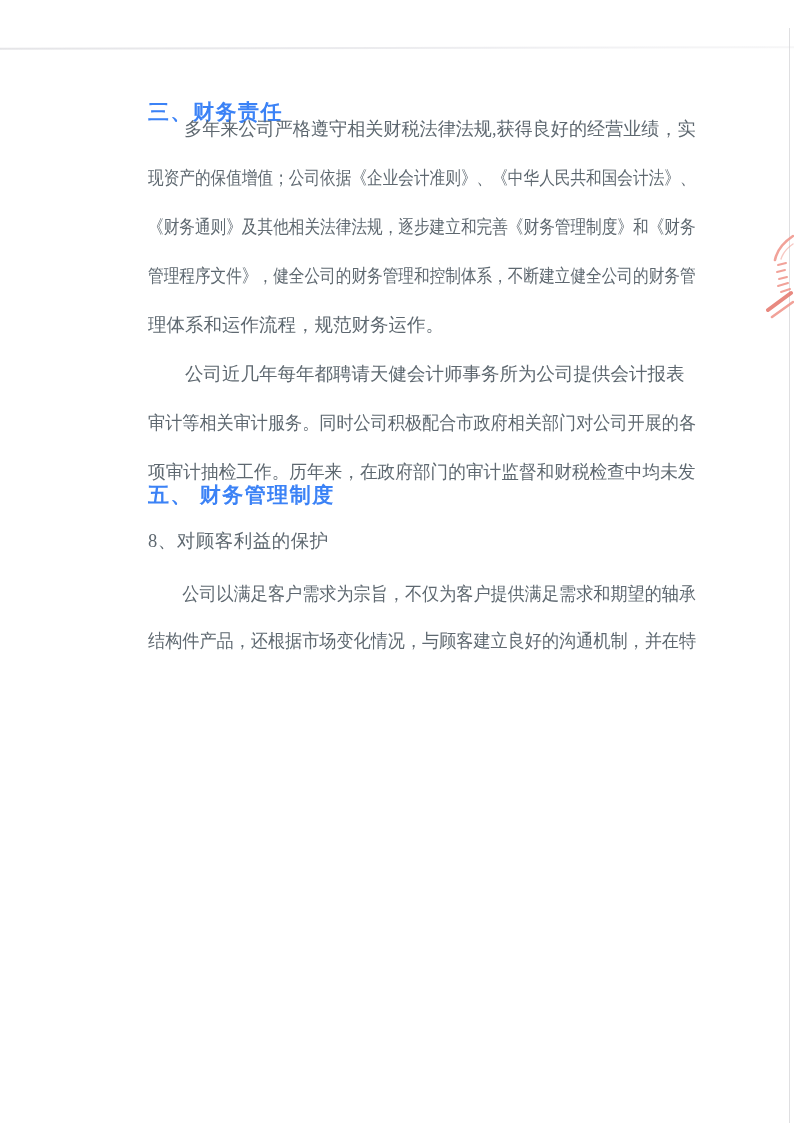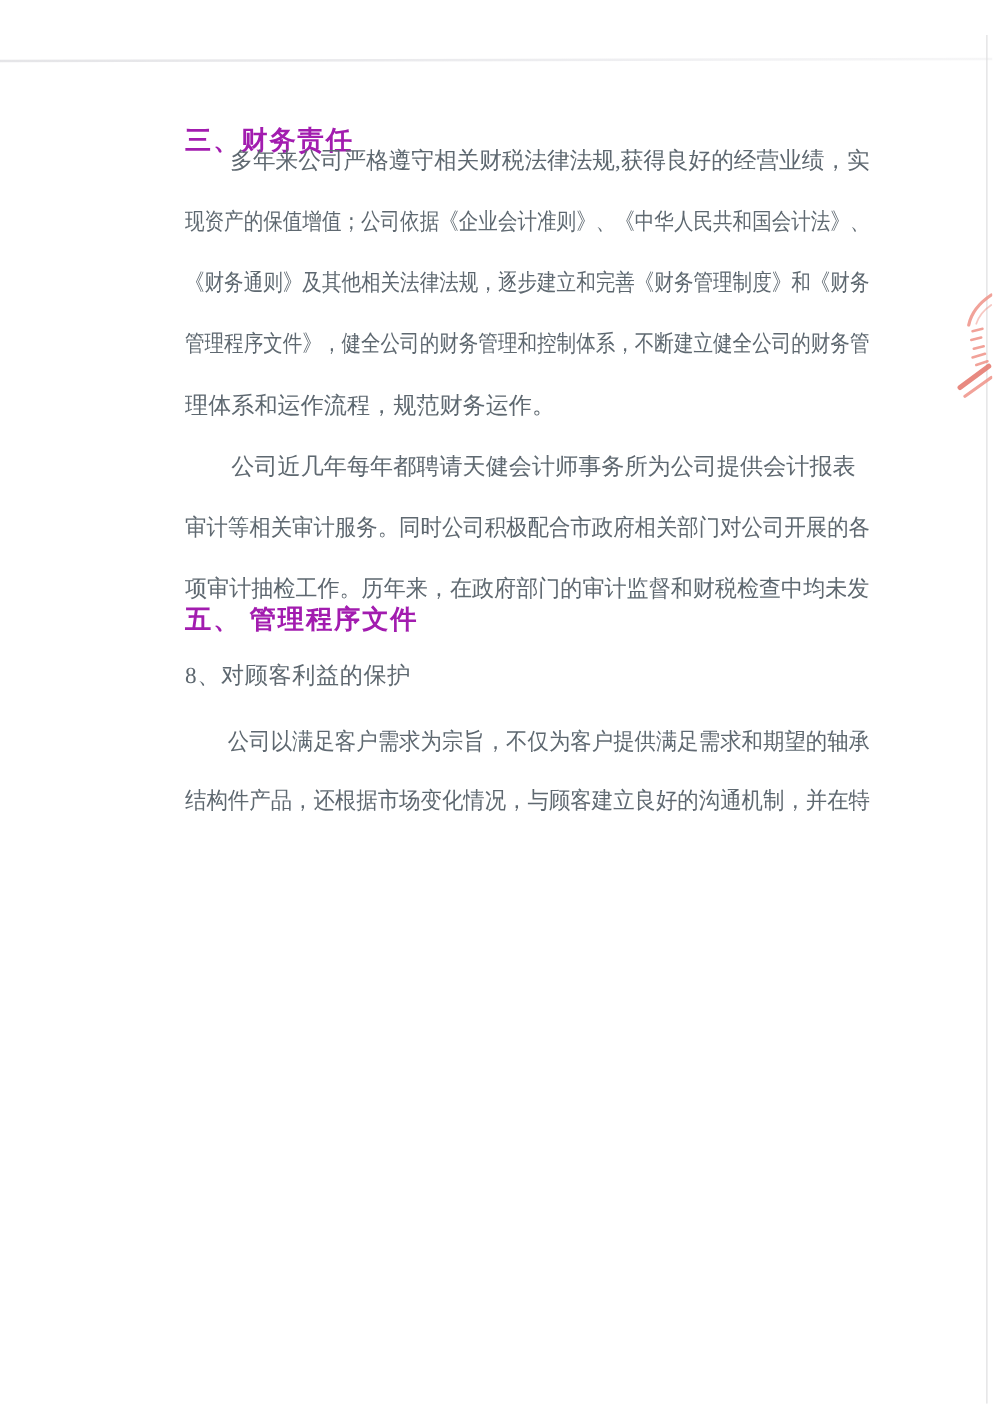--- a/index.html
+++ b/index.html
@@ -62,21 +62,21 @@
   }
   .para.indent .line:first-child { text-indent: 2em; }
 
   .p3 { margin-top: -27px; }
   .p4 { margin-top: 0; }
   .p5 { margin-top: 10px; }
 
   .heading {
     font-size: 21px;
     font-weight: bold;
-    color: #a21caf;
+    color: #3b82f6;
     line-height: 40px;
     height: 40px;
     letter-spacing: 1.5px;
     white-space: nowrap;
   }
   .h-finance { margin-top: -3px; }
   .h-audit { margin-top: -33px; }
   .h-stake { margin-top: -22px; }
 
   .subheading {
@@ -121,21 +121,21 @@
         <div class="line">理体系和运作流程，规范财务运作。</div>
       </div>
 
 
     <div class="para indent dense p4">
         <div class="line">公司近几年每年都聘请天健会计师事务所为公司提供会计报表</div>
         <div class="line" style="transform: scaleX(0.9257); transform-origin: 0px 50%;">审计等相关审计服务。同时公司积极配合市政府相关部门对公司开展的各</div>
         <div class="line" style="transform: scaleX(0.9547); transform-origin: 0px 50%;">项审计抽检工作。历年来，在政府部门的审计监督和财税检查中均未发</div>
       </div>
 
-    <div class="heading h-stake">五、 管理程序文件</div>
+    <div class="heading h-stake">五、 财务管理制度</div>
 
     <div class="subheading">8、对顾客利益的保护</div>
 
     <div class="para indent p5">
         <div class="line" style="transform: scaleX(0.9257); transform-origin: 0px 50%;">公司以满足客户需求为宗旨，不仅为客户提供满足需求和期望的轴承</div>
         <div class="line" style="transform: scaleX(0.9257); transform-origin: 0px 50%;">结构件产品，还根据市场变化情况，与顾客建立良好的沟通机制，并在特</div>
       </div>
 
   </div>
 

